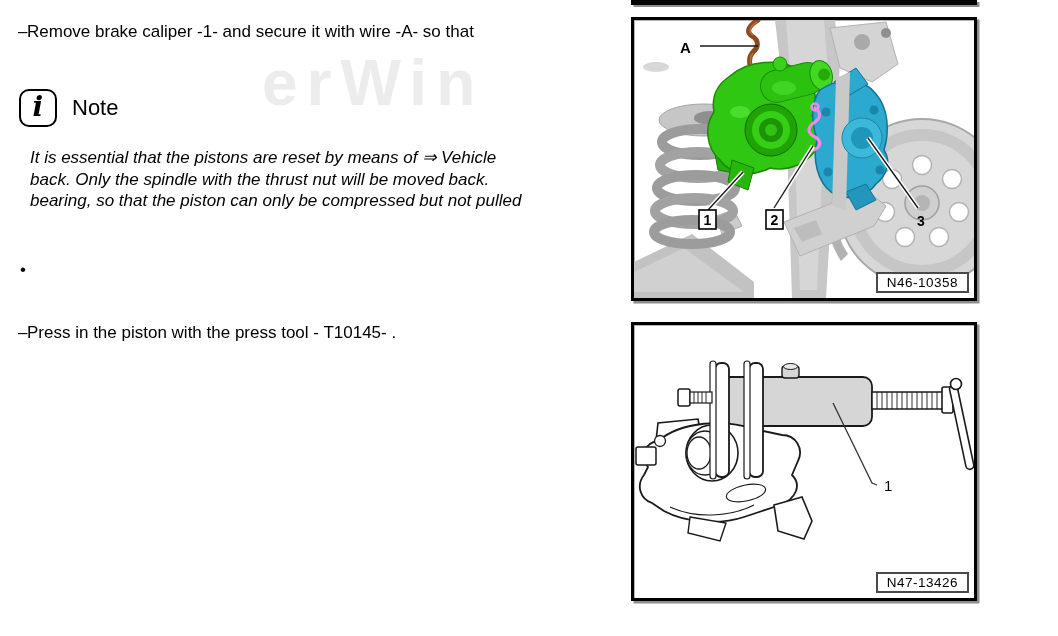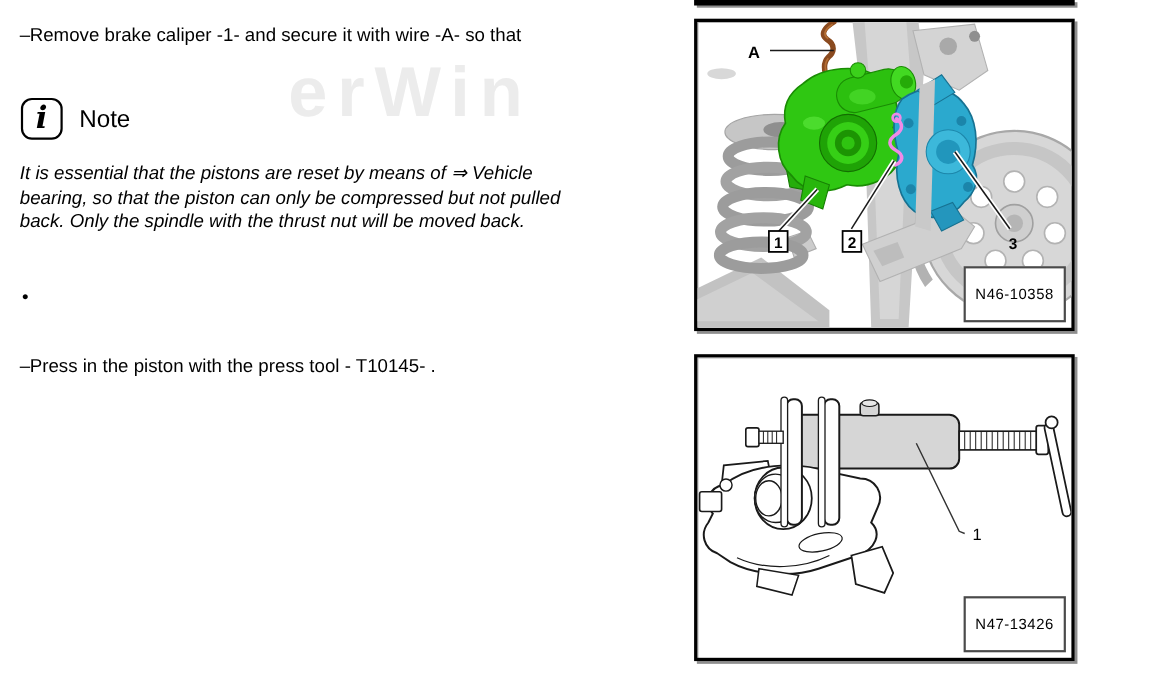--- a/index.html
+++ b/index.html
@@ -24,21 +24,21 @@
   .note-label{display:inline-block;margin-left:15px;font-size:22px;vertical-align:middle;line-height:39px;}
   
   .fig-frame{position:absolute;left:631px;width:340px;background:#fff;
              border:3px solid #000;box-shadow:2.5px 2.5px 0 #8e8e8e, inset 1px 1px 0 #b5b5b5;z-index:1;}
   #fig-top{top:17px;height:278px;}
   #fig-bottom{top:322px;height:273px;}
   .frame-remnant{position:absolute;left:631px;top:0;width:346px;height:5px;background:#000;
                  box-shadow:2.5px 2px 0 #8e8e8e;z-index:1;}
   .fig-frame svg{position:absolute;left:0;top:0;width:100%;height:100%;}
   .fig-badge{position:absolute;right:5px;bottom:5px;background:#fff;border:2px solid #4a4a4a;
-             padding:16px 9px;font-size:13.5px;letter-spacing:.5px;z-index:3;}
+             padding:1px 9px;font-size:13.5px;letter-spacing:.5px;z-index:3;}
   .callout{font:bold 15px "Liberation Sans",sans-serif;}
   .callout-sm{font:bold 14px "Liberation Sans",sans-serif;}
   .callout-plain{font:15px "Liberation Sans",sans-serif;}
 </style>
 </head>
 <body>
 
 <div id="page">
 
   <div class="watermark">erWin</div>
@@ -47,24 +47,24 @@
     <span class="marker">–</span>
     <div class="lines">
       <div class="line">Remove brake caliper -1- and secure it with wire -A- so that</div>
     </div>
   </div>
 
   <div class="note-row">
     <span class="note-icon"><i>i</i></span><span class="note-label">Note</span>
   </div>
 
-  <div class="tblock italic" style="left:18px;top:147px;">
+  <div class="tblock italic" style="left:30px;top:147px;">
     <div class="line">It is essential that the pistons are reset by means of ⇒ Vehicle</div>
+    <div class="line">back. Only the spindle with the thrust nut will be moved back.</div>
     <div class="line">bearing, so that the piston can only be compressed but not pulled</div>
-    <div class="line">back. Only the spindle with the thrust nut will be moved back.</div>
   </div>
 
   <div class="tblock li" style="left:18px;top:259px;">
     <span class="marker" style="left:2px;">•</span>
     <div class="lines">
     </div>
   </div>
 
   <div class="tblock li" style="left:18px;top:322px;">
     <span class="marker">–</span>

